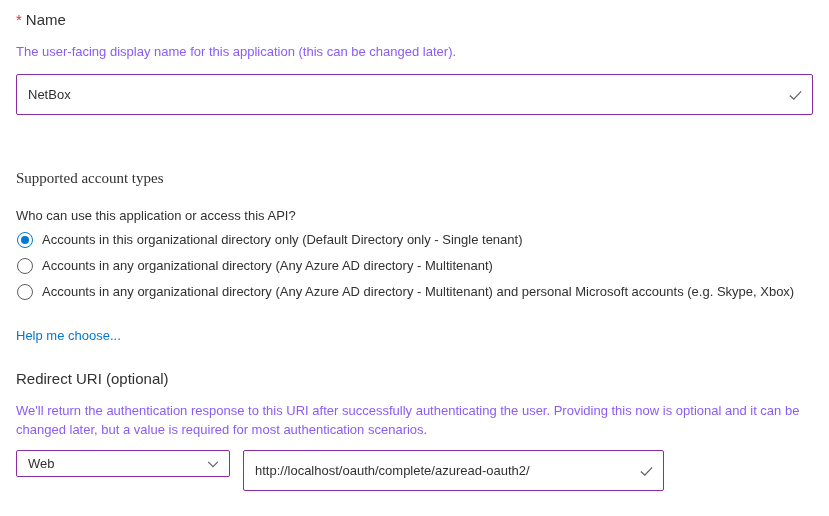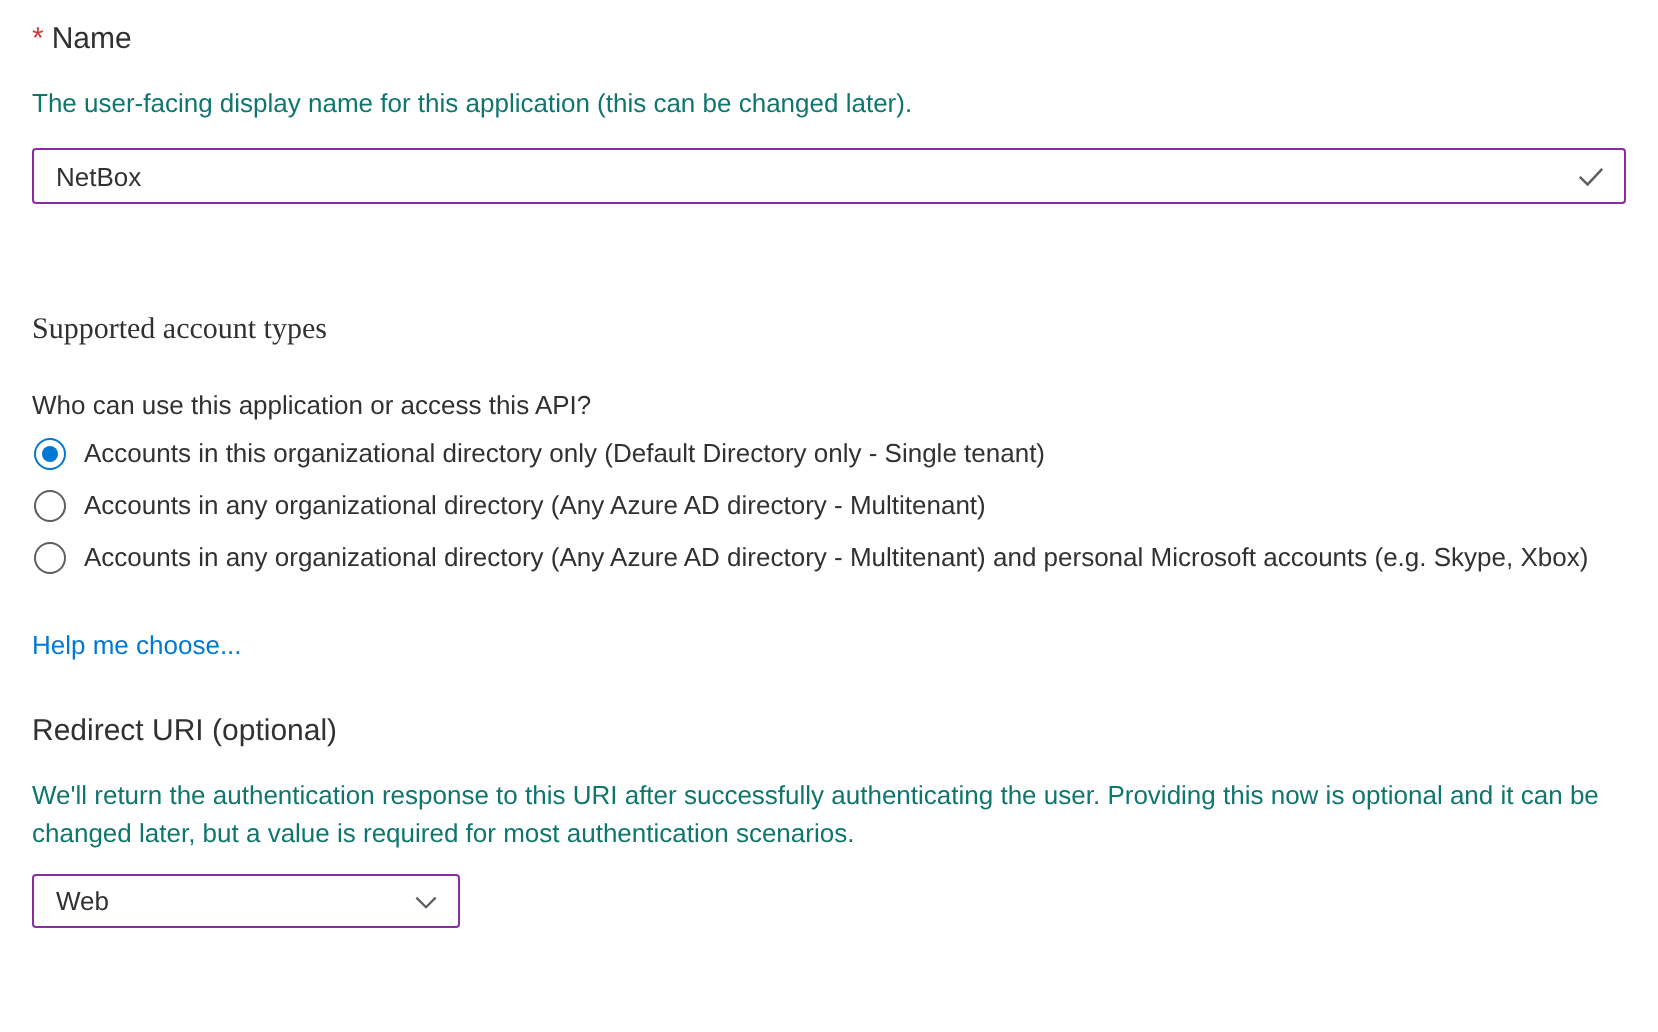--- a/index.html
+++ b/index.html
@@ -11,26 +11,26 @@
     overflow: hidden;
   }
   .page { position: relative; width: 829px; height: 516px; padding: 0 16px; }
 
   .section-heading {
     margin-top: 0;
     font-size: 15px; line-height: 20px; font-weight: 400; color: #323130;
   }
   .h-name { margin-top: 10px; }
   .req { color: #d13438; margin-right: 4px; }
-  .desc { font-size: 13px; line-height: 18px; color: #0f766e; }
+  .desc { font-size: 13px; line-height: 18px; color: #8b5cf6; }
   .desc-name { margin-top: 13px; }
 
   .textbox {
     position: relative;
-    height: 28px;
+    height: 41px;
     border: 1px solid #8a2da5;
     border-radius: 2px;
     background: #fff;
     display: flex; align-items: center;
   }
   .textbox input {
     flex: 1 1 auto; width: 100%; height: 100%;
     border: none; outline: none; background: transparent;
     font-family: "Liberation Sans", "DejaVu Sans", sans-serif;
     font-size: 13px; color: #323130;
@@ -123,15 +123,23 @@
 
   <div class="uri-row">
     <div class="dropdown">
       <span>Web</span>
       <span class="icon-right">
         <svg width="14" height="14" viewBox="0 0 16 16">
           <path d="M2.5 5.5 L8 11 L13.5 5.5" fill="none" stroke="#605e5c" stroke-width="1.3"></path>
         </svg>
       </span>
     </div>
+    <div class="textbox tb-uri">
+      <input type="text" value="http://localhost/oauth/complete/azuread-oauth2/" style="">
+      <span class="icon-right">
+        <svg width="15" height="15" viewBox="0 0 16 16">
+          <path d="M2 8.5 L6.2 12.5 L14 4.2" fill="none" stroke="#605e5c" stroke-width="1.3"></path>
+        </svg>
+      </span>
+    </div>
   </div>
 
 </div>
 
 </body></html>

